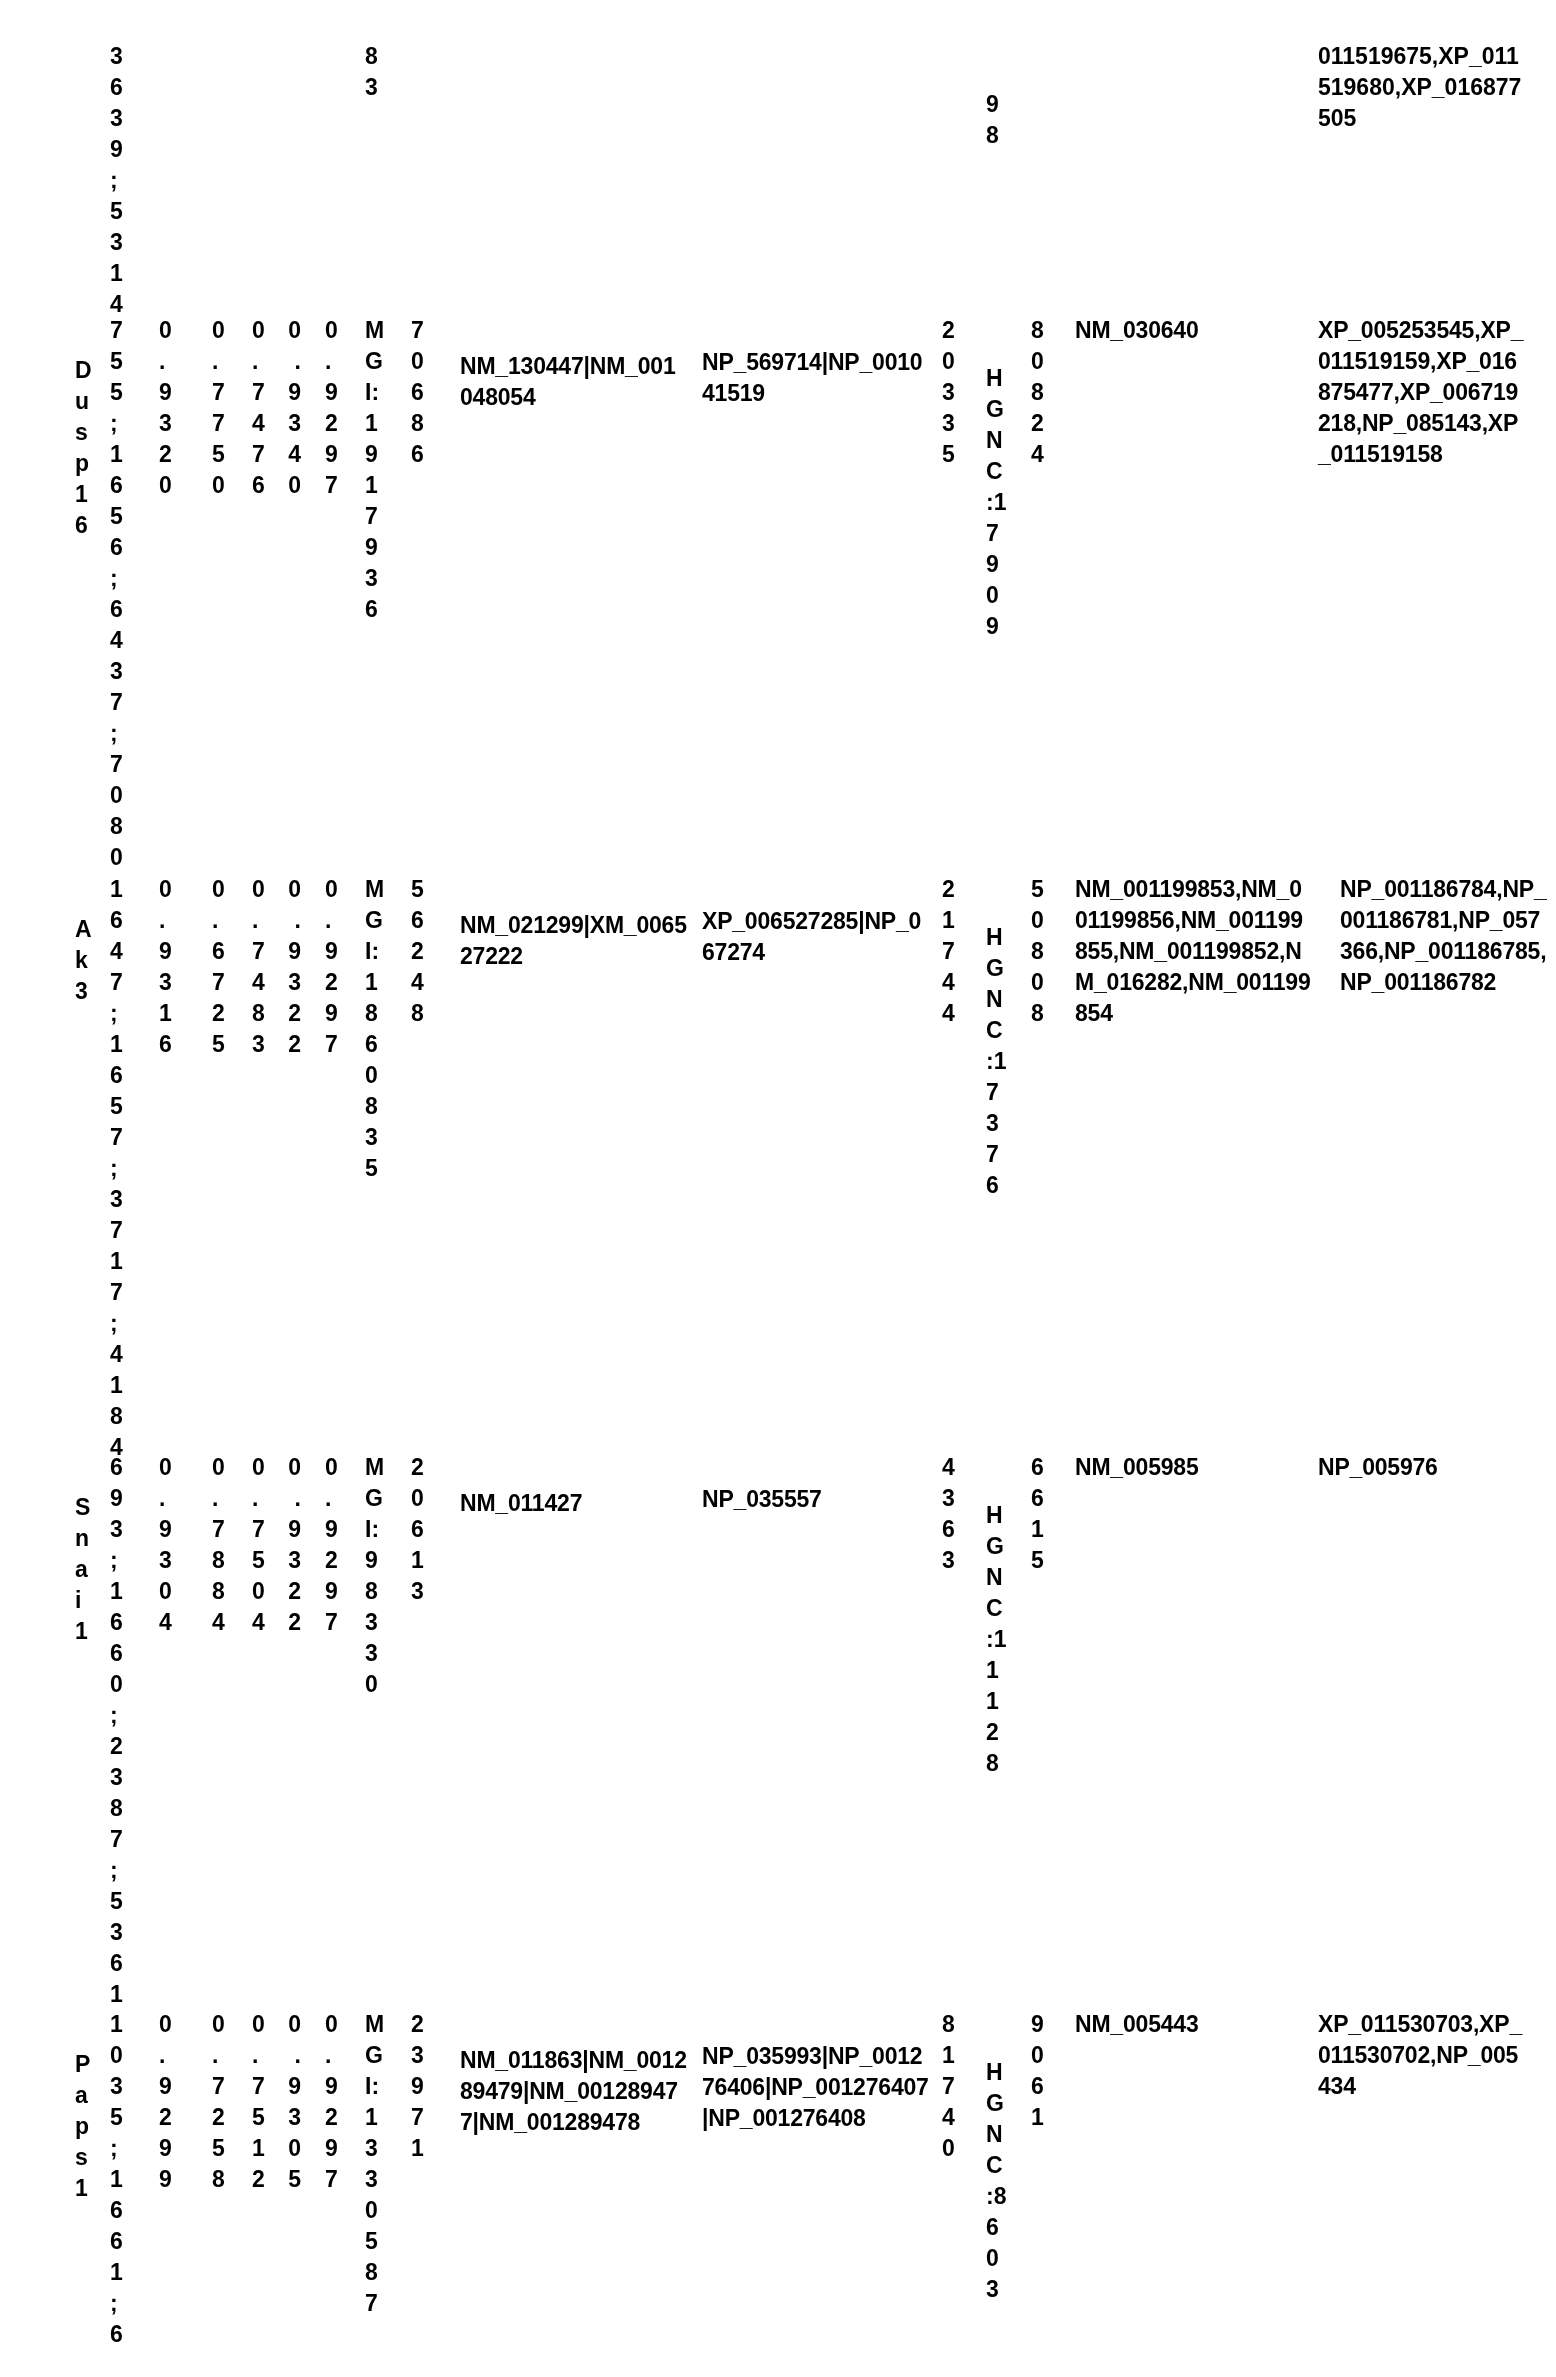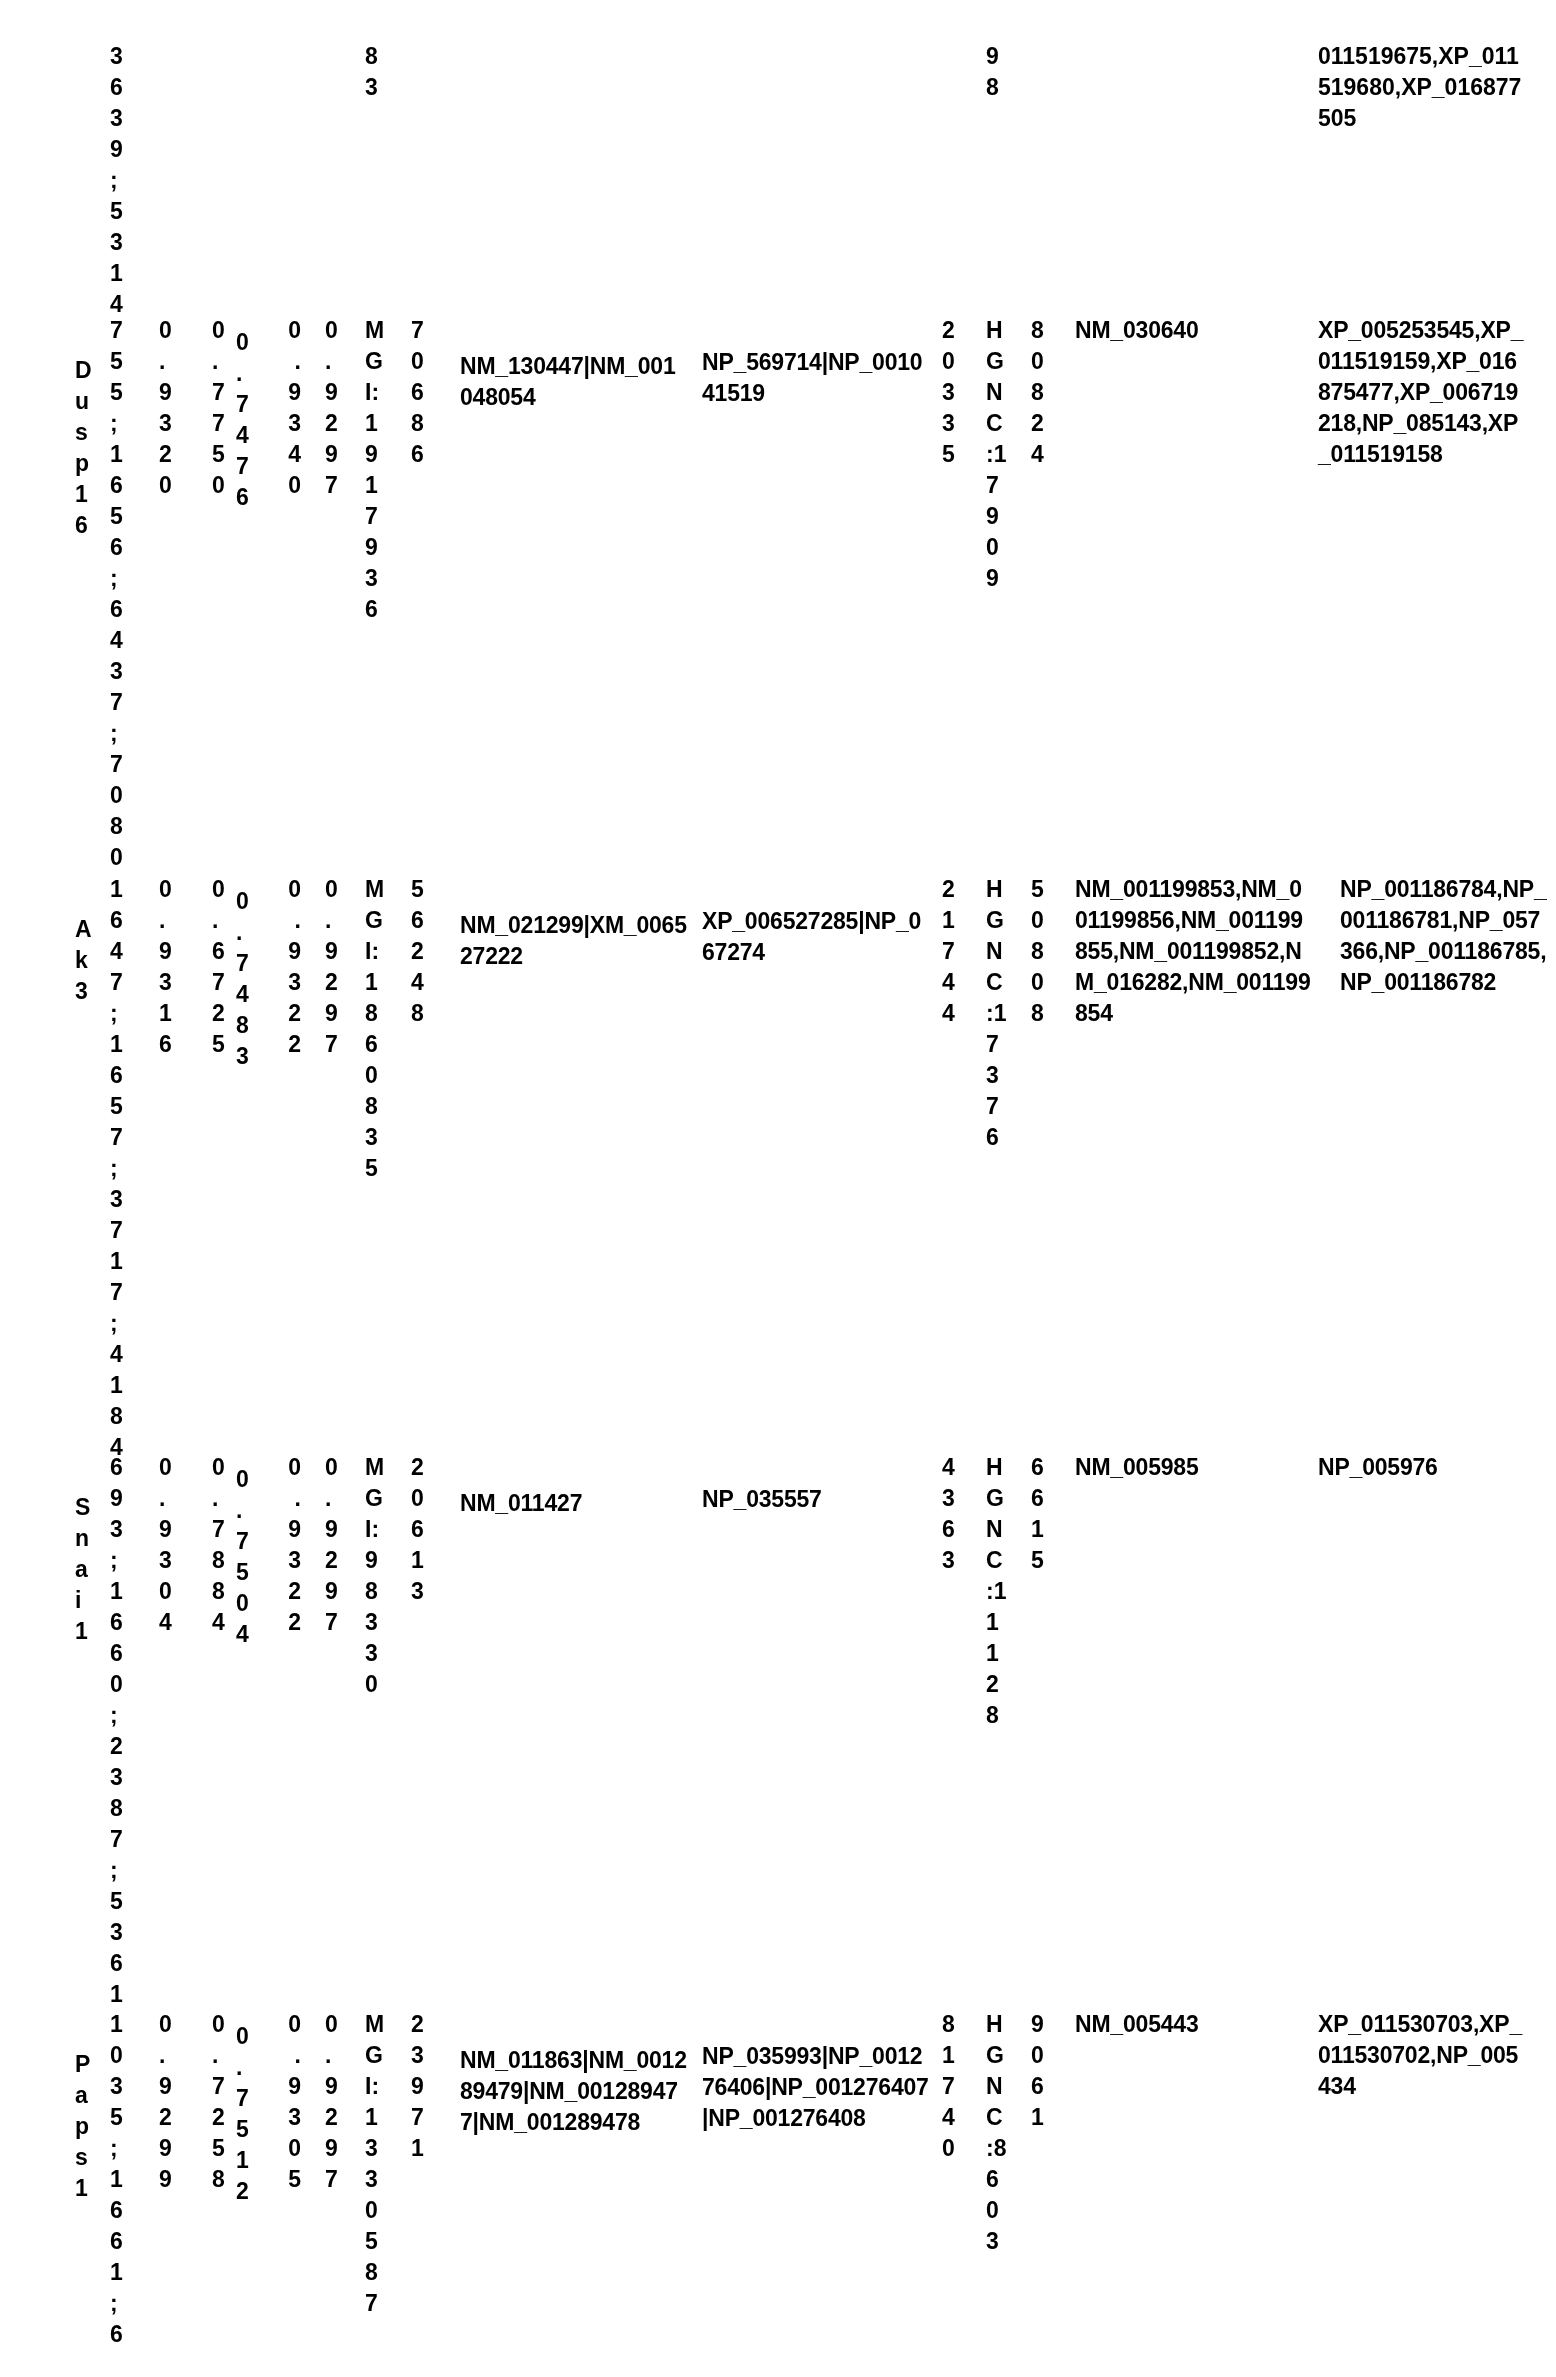--- a/index.html
+++ b/index.html
@@ -6,29 +6,29 @@
   body { width:1557px; height:2377px; position:relative; overflow:hidden;
          font-family:"Liberation Sans", sans-serif; font-weight:bold; color:#000; }
   .row { position:absolute; left:0; width:1557px; }
   .cell { position:absolute; top:0; font-size:23px; line-height:31px;
           white-space:normal; word-break:break-all; overflow-wrap:anywhere; }
   .narrow { width:16px; }
   .c-gene { left:75px;margin-top:40px; }
   .c-pos  { left:110px; }
   .c-s1   { left:159px; }
   .c-s2   { left:212px; }
-  .c-s3   { left:236px;margin-top:12px; }
+  .c-s3   { left:252px; }
   .c-s4   { left:285px;text-align:right; }
   .c-s5   { left:325px; }
   .c-mgi  { left:365px; width:21px; }
   .c-n1   { left:411px; }
   .c-mnm  { left:460px; width:228px;margin-top:36px; }
   .c-mnp  { left:702px; width:228px;margin-top:32px; }
   .c-hid  { left:942px; }
-  .c-hgnc { left:986px; width:21px; }
+  .c-hgnc { left:986px; width:21px;margin-top:48px; }
   .c-n2   { left:1031px; }
   .c-hnm  { left:1075px; width:236px; }
   .c-hxp  { left:1318px; width:232px; }
   .wide { font-weight:bold; letter-spacing:-0.2px; }
 </style>
 </head>
 <body>
 
 <div class="row" style="top:41px;">
   <div class="cell narrow c-pos">3639;5314</div>

